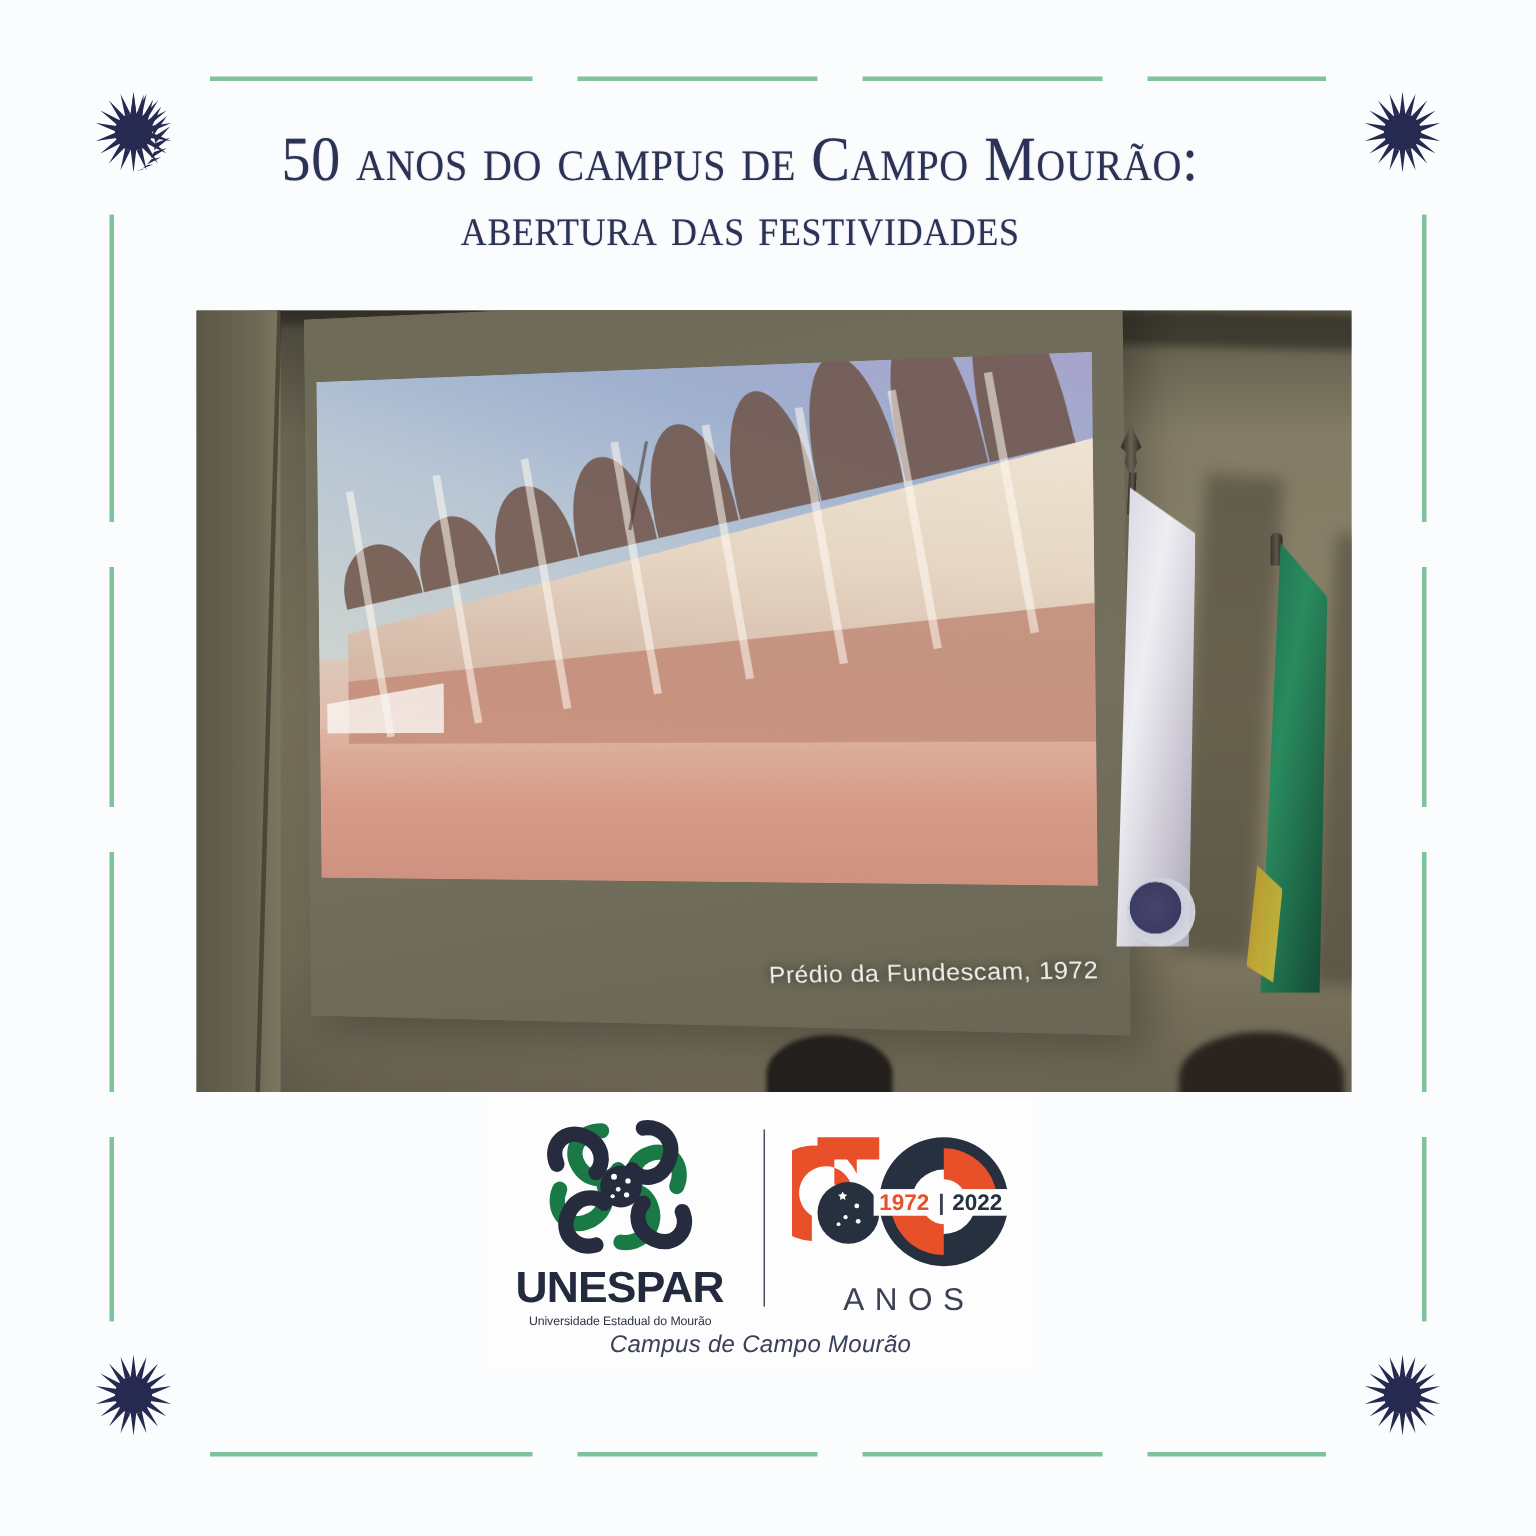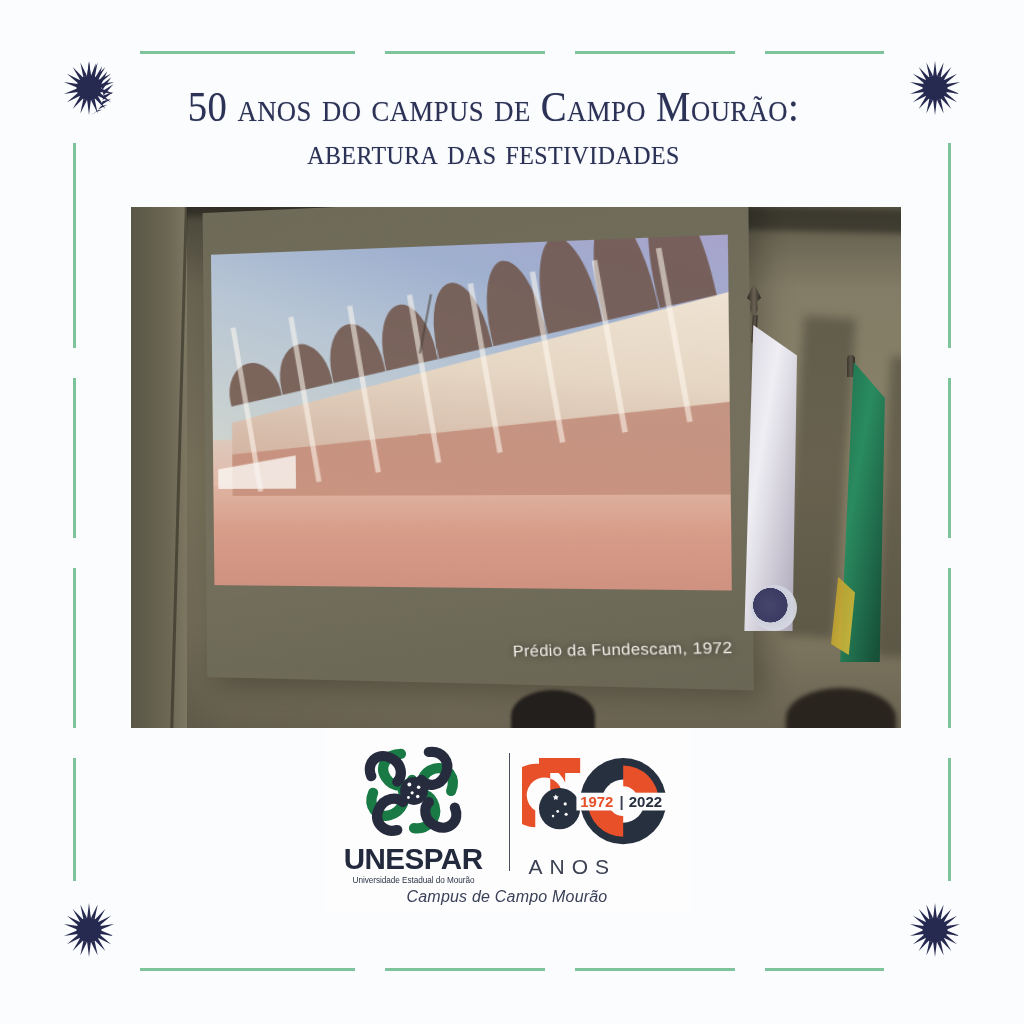--- a/index.html
+++ b/index.html
@@ -313,21 +313,21 @@
     white-space: nowrap;
   }
   .divider {
     width: 1px;
     height: 118px;
     background: #4a4f60;
   }
   .anos-block {
     display: flex;
     flex-direction: column;
-    align-items: flex-start;
+    align-items: center;
     width: 162px;
   }
   .anos-mark { width: 150px; height: 116px; display: block; }
   .anos-word {
     font-size: 21px;
     letter-spacing: 7px;
     color: #3b4152;
     font-weight: 400;
     margin-top: -6px;
     padding-left: 7px;

